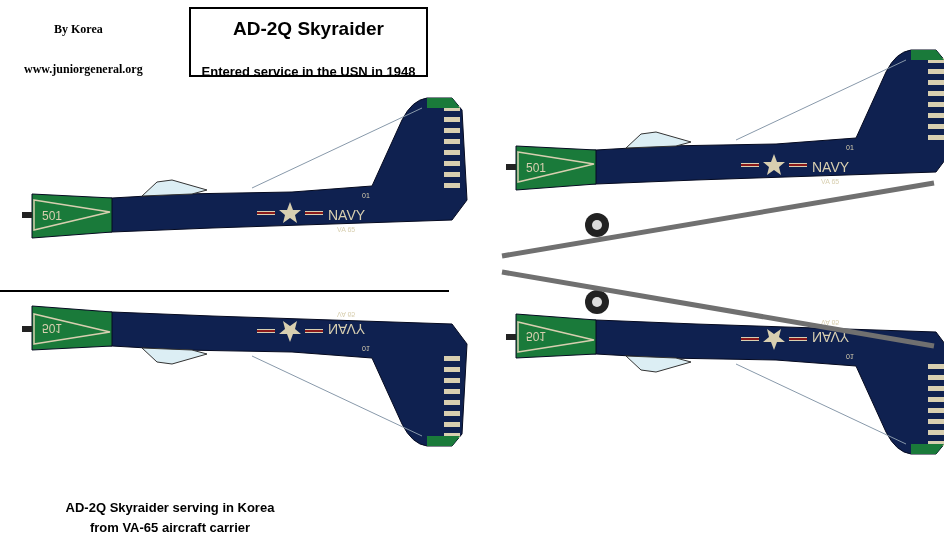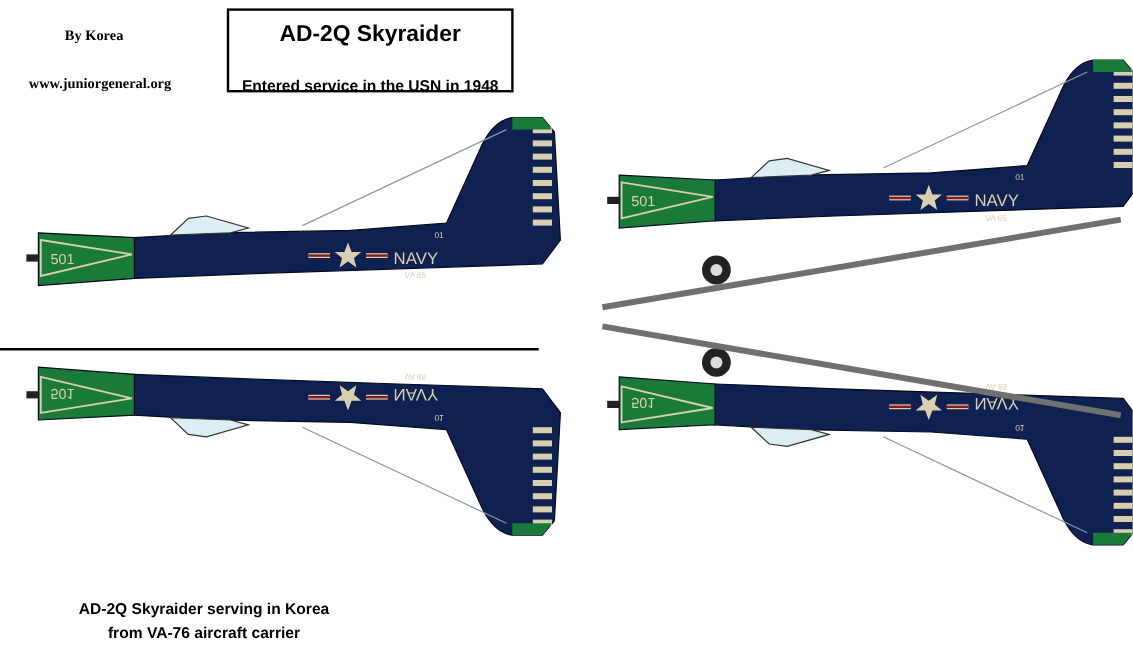--- a/index.html
+++ b/index.html
@@ -78,14 +78,14 @@
     <circle cx="597" cy="302" r="12" fill="#222"></circle>
     <circle cx="597" cy="302" r="5" fill="#ddd"></circle>
 
     <line x1="502" y1="256" x2="934" y2="183" stroke="#707070" stroke-width="5"></line>
     <line x1="502" y1="272" x2="934" y2="346" stroke="#707070" stroke-width="5"></line>
 
     <line x1="0" y1="291" x2="449" y2="291" stroke="#000" stroke-width="2"></line>
   </svg>
 
   <div class="caption" style="left:40px;top:500px;width:260px;">AD-2Q Skyraider serving in Korea</div>
-  <div class="caption" style="left:40px;top:520px;width:260px;">from VA-76 aircraft carrier</div>
+  <div class="caption" style="left:40px;top:520px;width:260px;">from VA-65 aircraft carrier</div>
 </div>
 
 </body></html>

